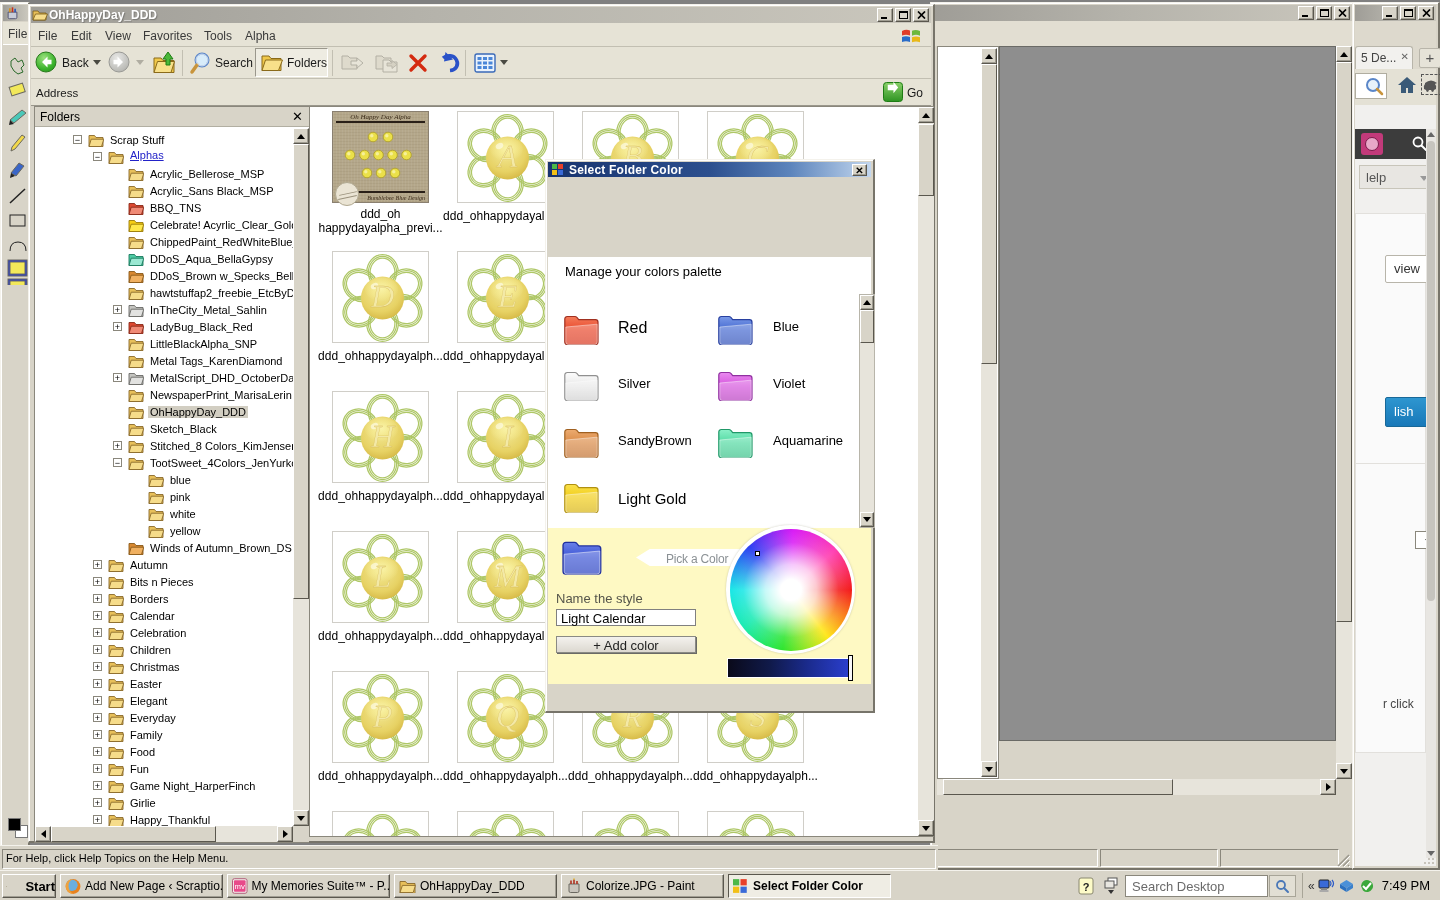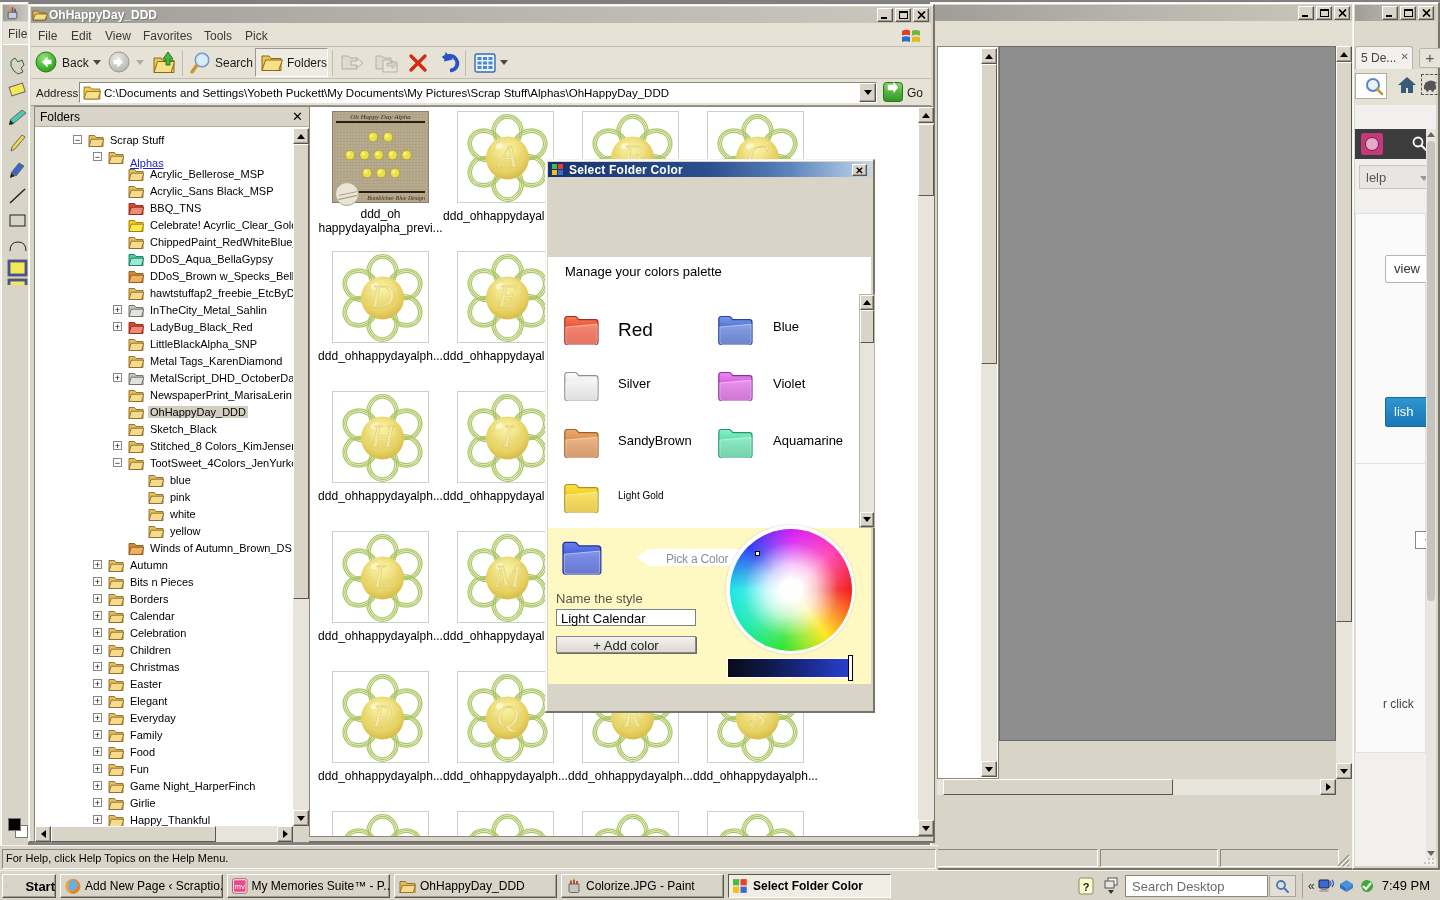--- a/index.html
+++ b/index.html
@@ -229,21 +229,21 @@
         </svg>
       </div>
   </div>
 
   <div class="abs" style="left:2px;top:18px;right:2px;height:24px;background:#e6e3d6;border-bottom:1px solid #c2bfb2;font-size:12px;color:#3a3a3a">
     <span class="abs" style="left:7px;top:6px">File</span>
     <span class="abs" style="left:40px;top:6px">Edit</span>
     <span class="abs" style="left:74px;top:6px">View</span>
     <span class="abs" style="left:112px;top:6px">Favorites</span>
     <span class="abs" style="left:173px;top:6px">Tools</span>
-    <span class="abs" style="left:214px;top:6px">Pick</span>
+    <span class="abs" style="left:214px;top:6px">Alpha</span>
     <svg class="abs" style="right:10px;top:3px" width="20" height="19" viewBox="0 0 20 19">
         <path d="M1,5 Q5,3 9,4.5 L9,9.5 Q5,8 1,9.5 z" fill="#e03c28"></path>
         <path d="M11,4.7 Q15,3 19,5 L19,9.7 Q15,8 11,9.7 z" fill="#6cb83c"></path>
         <path d="M1,11 Q5,9.5 9,11 L9,16 Q5,14.5 1,16 z" fill="#2a6cc8"></path>
         <path d="M11,11.2 Q15,9.7 19,11.2 L19,16.2 Q15,14.7 11,16.2 z" fill="#e8b818"></path>
       </svg>
   </div>
 
   <div class="abs" style="left:2px;top:42px;right:2px;height:32px;background:#e6e3d6;border-bottom:1px solid #c2bfb2">
 
@@ -328,30 +328,20 @@
           <rect x="3.5" y="14" width="4" height="3"></rect>
           <rect x="9" y="14" width="4" height="3"></rect>
           <rect x="14.5" y="14" width="4" height="3"></rect>
         </g>
       </svg>
     <span class="abs arrow" style="left:469px;top:13px;border-left:4px solid transparent;border-right:4px solid transparent;border-top:5px solid #4a4a42"></span>
   </div>
 
   <div class="abs" style="left:2px;top:74px;right:2px;height:27px;background:#e6e3d6;border-bottom:1px solid #9a978c">
     <span class="abs" style="left:5px;top:8px;font-size:11.5px;color:#1a1a1a">Address</span>
-    <div class="abs sunken" style="left:48px;top:3px;width:798px;height:21px;background:#fff">
-      <svg class="abs" style="left:3px;top:2px" width="18" height="15" viewBox="0 0 18 15">
-          <path d="M1,2 h6 l1.5,2 H17 v10 H1 z" fill="#f0c84a" stroke="#8a6a1a" stroke-width="0.8"></path>
-          <path d="M1,14 L3.5,6.5 h14 L15,14 z" fill="#f8e08a" stroke="#8a6a1a" stroke-width="0.8"></path>
-        </svg>
-      <span class="abs" style="left:24px;top:4px;font-size:11.5px;color:#000;white-space:nowrap">C:\Documents and Settings\Yobeth Puckett\My Documents\My Pictures\Scrap Stuff\Alphas\OhHappyDay_DDD</span>
-      <div class="cbtn abs" style="right:0;top:0;width:17px;height:19px">
-          <span class="arrow" style="border-left:4px solid transparent;border-right:4px solid transparent;border-top:5px solid #000"></span>
-        </div>
-    </div>
     <svg class="abs" style="left:852px;top:3px" width="20" height="20" viewBox="0 0 20 20">
         <rect x="0.5" y="0.5" width="19" height="19" rx="3" fill="url(#ggo)" stroke="#1e7c14"></rect>
         <defs>
           <linearGradient id="ggo" x1="0" y1="0" x2="0" y2="1">
             <stop offset="0" stop-color="#8ad06a"></stop>
             <stop offset="1" stop-color="#2e9422"></stop>
           </linearGradient>
         </defs>
         <path d="M5,7 h6 v-3 l5,6 -5,6 v-3 h-6 z" fill="#fff" transform="translate(0,-4) scale(0.95)"></path>
       </svg>
@@ -371,21 +361,21 @@
             <path d="M1,13.5 L3.2,6.2 h12.6 L13.5,13.5 z" fill="#f6dc8a" stroke="#8a6a2a" stroke-width="0.9"></path>
           </svg>
           <span class="abs" style="left:73px;top:2px;padding:0 2px">Scrap Stuff</span>
         </div>
 <div class="treerow" style="left:0;top:21px;width:258px">
           <span class="ebox" style="left:58px;top:3px;line-height:8px">−</span>
           <svg class="abs" style="left:73px;top:1px" width="16" height="14" viewBox="0 0 16 14">
             <path d="M1,2.5 h5.5 l1.5,2 H15 v9 H1 z" fill="#e8c05a" stroke="#8a6a2a" stroke-width="0.9"></path>
             <path d="M1,13.5 L3.2,6.2 h12.6 L13.5,13.5 z" fill="#f6dc8a" stroke="#8a6a2a" stroke-width="0.9"></path>
           </svg>
-          <span class="abs" style="left:93px;top:8px;color:#2222c8;text-decoration:underline;padding:0 2px">Alphas</span>
+          <span class="abs" style="left:93px;top:0;color:#2222c8;text-decoration:underline;padding:0 2px">Alphas</span>
         </div>
 <div class="treerow" style="left:0;top:38px;width:258px">
           <svg class="abs" style="left:93px;top:1px" width="16" height="14" viewBox="0 0 16 14">
             <path d="M1,2.5 h5.5 l1.5,2 H15 v9 H1 z" fill="#e8c05a" stroke="#8a6a2a" stroke-width="0.9"></path>
             <path d="M1,13.5 L3.2,6.2 h12.6 L13.5,13.5 z" fill="#f6dc8a" stroke="#8a6a2a" stroke-width="0.9"></path>
           </svg>
           <span class="abs" style="left:113px;top:2px;padding:0 2px">Acrylic_Bellerose_MSP</span>
         </div>
 <div class="treerow" style="left:0;top:55px;width:258px">
           <svg class="abs" style="left:93px;top:1px" width="16" height="14" viewBox="0 0 16 14">
@@ -1005,21 +995,21 @@
   </div>
 
 
   <div class="abs" style="left:2px;top:97px;right:2px;height:271px;background:#fff">
     <span class="abs" style="left:17px;top:7px;font-size:13px;color:#000">Manage your colors palette</span>
     <svg class="abs" style="left:15px;top:54px" width="37" height="36" viewBox="0 0 37 36">
         <g fill="url(#fgrad_r)" stroke="#a03020">
           <use href="#folder7"></use>
         </g>
       </svg>
-    <span class="abs" style="left:70px;top:62px;font-size:19px">Red</span>
+    <span class="abs" style="left:70px;top:62px;font-size:16px">Red</span>
     <svg class="abs" style="left:169px;top:54px" width="37" height="36" viewBox="0 0 37 36">
         <g fill="url(#fgrad_b)" stroke="#2840a0">
           <use href="#folder7"></use>
         </g>
       </svg>
     <span class="abs" style="left:225px;top:62px;font-size:13px">Blue</span>
     <svg class="abs" style="left:15px;top:110px" width="37" height="36" viewBox="0 0 37 36">
         <g fill="url(#fgrad_s)" stroke="#909090">
           <use href="#folder7"></use>
         </g>
@@ -1041,21 +1031,21 @@
         <g fill="url(#fgrad_a)" stroke="#209868">
           <use href="#folder7"></use>
         </g>
       </svg>
     <span class="abs" style="left:225px;top:176px;font-size:13px">Aquamarine</span>
     <svg class="abs" style="left:15px;top:222px" width="37" height="36" viewBox="0 0 37 36">
         <g fill="url(#fgrad_g)" stroke="#b09010">
           <use href="#folder7"></use>
         </g>
       </svg>
-    <span class="abs" style="left:70px;top:233px;font-size:10px">Light Gold</span>
+    <span class="abs" style="left:70px;top:233px;font-size:15px">Light Gold</span>
 
     <div class="abs sb" style="left:311px;top:37px;width:16px;height:234px;border:1px solid #b8b5aa">
       <div class="cbtn abs" style="left:0;top:0;width:14px;height:15px">
           <span class="arrow" style="border-left:4px solid transparent;border-right:4px solid transparent;border-bottom:5px solid #000"></span>
         </div>
       <div class="sbthumb abs" style="left:0;top:15px;width:14px;height:33px"></div>
       <div class="cbtn abs" style="left:0;bottom:0;width:14px;height:15px">
           <span class="arrow" style="border-left:4px solid transparent;border-right:4px solid transparent;border-top:5px solid #000"></span>
         </div>
     </div>

